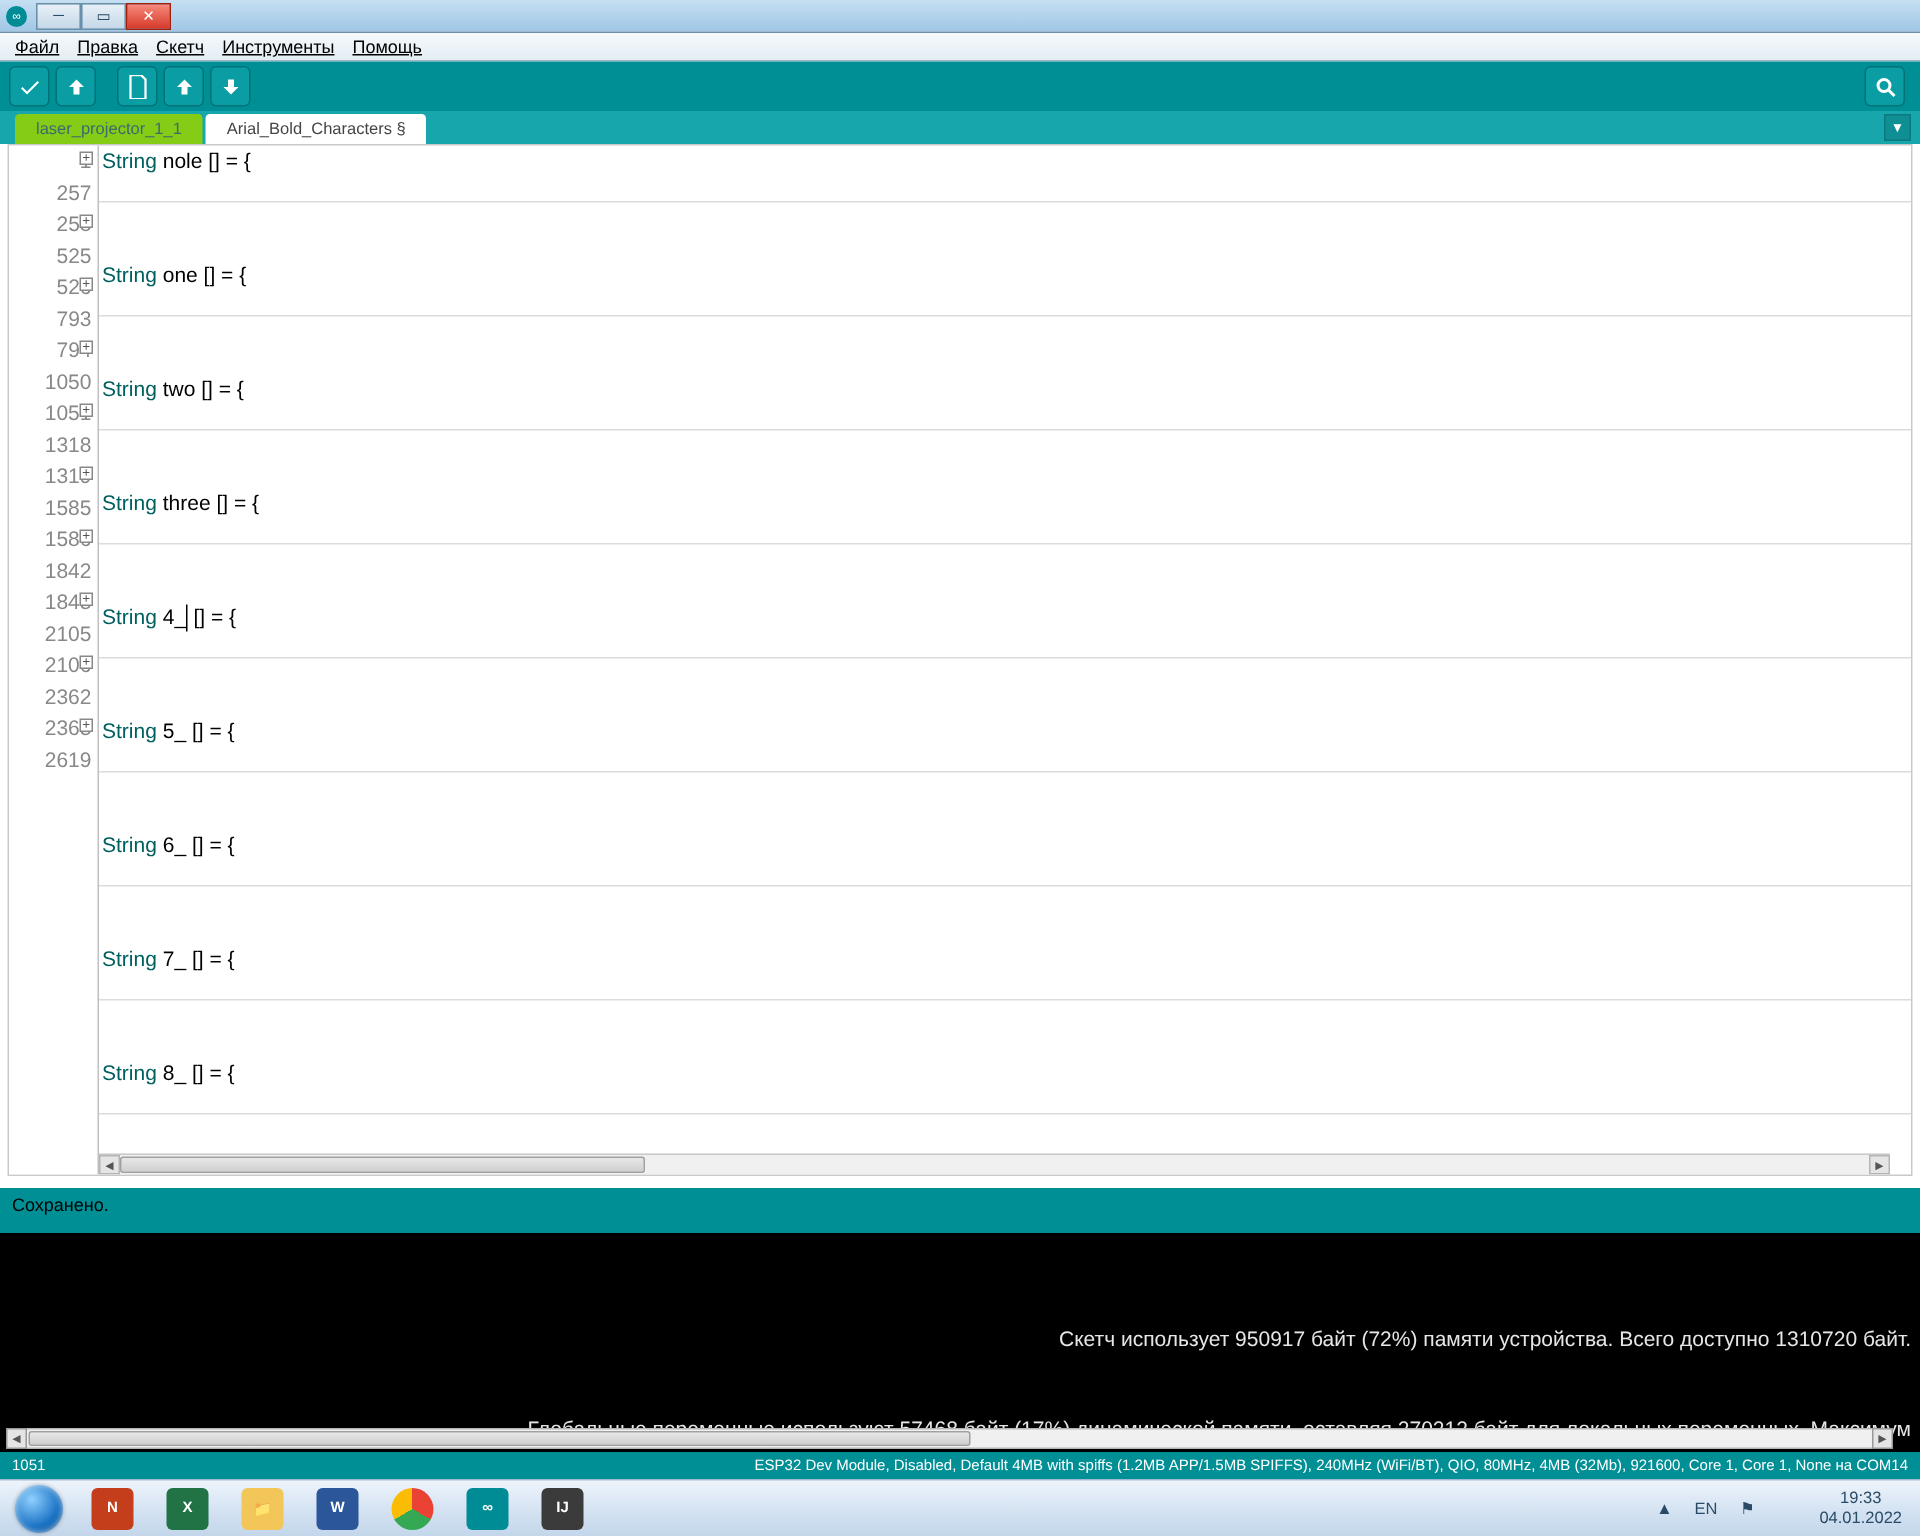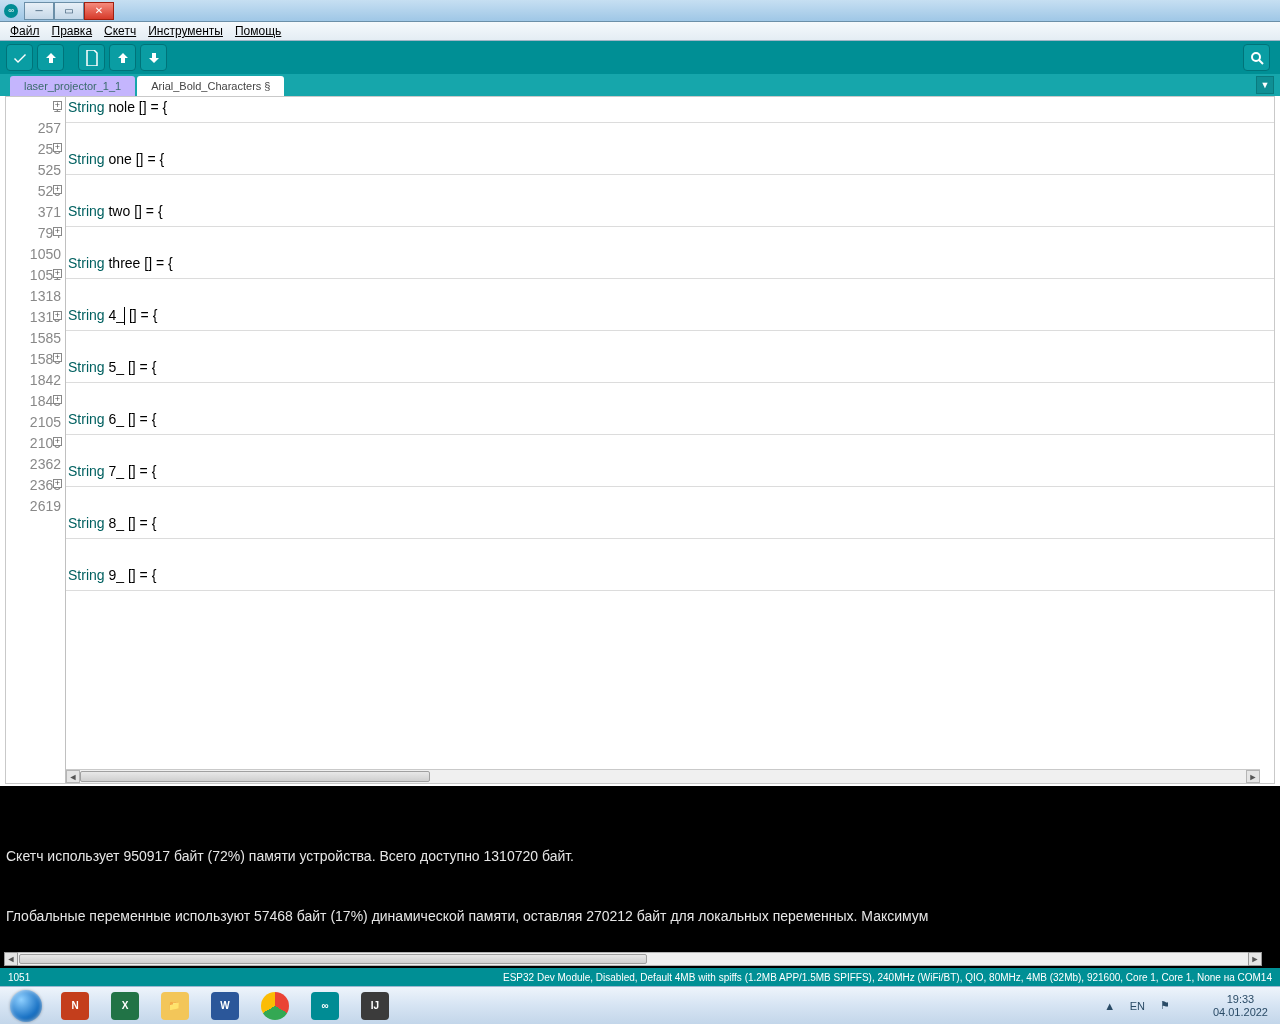--- a/index.html
+++ b/index.html
@@ -19,31 +19,31 @@
 
 
 .toolbar { height: 33px; background: #008f95; display: flex; align-items: center; padding: 0 6px; position: relative; }
 .toolbar .tb-btn { width: 27px; height: 27px; border-radius: 4px; background: #0a9da3; margin-right: 4px; display: flex; align-items: center; justify-content: center; color: #fff; cursor: pointer; border: 1px solid #007379; }
 .toolbar .tb-btn svg { fill: #fff; }
 .toolbar .tb-spacer { width: 10px; }
 .toolbar .tb-right { position: absolute; right: 6px; }
 
 
 .tabbar { height: 22px; background: #16a6ab; display: flex; align-items: flex-end; padding-left: 10px; position: relative; }
-.tab { height: 20px; padding: 0 14px; background: #c4b5fd; color: #3a6b6c; font-size: 11px; border-radius: 3px 3px 0 0; margin-right: 2px; display: flex; align-items: center; cursor: pointer; }
+.tab { height: 20px; padding: 0 14px; background: #84cc16; color: #3a6b6c; font-size: 11px; border-radius: 3px 3px 0 0; margin-right: 2px; display: flex; align-items: center; cursor: pointer; }
 .tab.active { background: #fff; color: #444; }
 .tab-drop { position: absolute; right: 6px; top: 2px; width: 18px; height: 18px; background: #0f8f94; border: 1px solid #0a7a7e; display: flex; align-items: center; justify-content: center; color: #fff; font-size: 9px; cursor: pointer; }
 
 
 .editor-wrap { position: absolute; left: 5px; right: 5px; top: 96px; bottom: 240px; border: 1px solid #c9c9c9; background: #fff; display: flex; overflow: hidden; }
 .gutter { width: 60px; background: #fff; font-family: Consolas, monospace; font-size: 14px; color: #888; text-align: right; padding-right: 4px; border-right: 1px solid #c0c0c0; user-select: none; }
 .gutter .ln { height: 21px; line-height: 21px; position: relative; }
 .gutter .fold { position: absolute; right: -1px; top: 4px; width: 9px; height: 9px; border: 1px solid #888; background: #fff; font-size: 9px; line-height: 7px; text-align: center; cursor: pointer; color: #555; }
 .code { flex: 1; font-family: Consolas, monospace; font-size: 14px; line-height: 21px; color: #000; overflow: hidden; }
-.code .cl { height: 26px; border-bottom: 1px solid #dcdcdc; padding-left: 2px; white-space: pre; position: relative; }
+.code .cl { height: 38px; border-bottom: 1px solid #dcdcdc; padding-left: 2px; white-space: pre; position: relative; }
 .code .cl.nob { border-bottom: none; }
 .kw { color: #006060; }
 .cursor { border-right: 1px solid #000; display: inline-block; height: 18px; vertical-align: middle; }
 .scroll-h { position: absolute; left: 60px; right: 14px; bottom: 0; height: 14px; background: #f0f0f0; border-top: 1px solid #c9c9c9; }
 .scroll-h .track { position: absolute; left: 14px; right: 14px; top: 0; bottom: 0; }
 .scroll-h .thumb { position: absolute; left: 0; width: 30%; top: 1px; bottom: 1px; background: linear-gradient(#e8e8e8,#cfcfcf); border: 1px solid #a0a0a0; border-radius: 2px; cursor: pointer; }
 .scroll-h .arr { position: absolute; top: 0; bottom: 0; width: 14px; display: flex; align-items: center; justify-content: center; font-size: 9px; color: #555; background: #e5e5e5; border: 1px solid #b5b5b5; cursor: pointer; }
 .scroll-h .arr.l { left: 0; } .scroll-h .arr.r { right: 0; }
 
 
@@ -131,21 +131,21 @@
   <div class="tab-drop">▼</div>
 </div>
 
 <div class="editor-wrap">
   <div class="gutter" id="gutter">
       <div class="ln">1<div class="fold">+</div></div>
       <div class="ln">257</div>
       <div class="ln">258<div class="fold">+</div></div>
       <div class="ln">525</div>
       <div class="ln">526<div class="fold">+</div></div>
-      <div class="ln">371</div>
+      <div class="ln">793</div>
       <div class="ln">794<div class="fold">+</div></div>
       <div class="ln">1050</div>
       <div class="ln">1051<div class="fold">+</div></div>
       <div class="ln">1318</div>
       <div class="ln">1319<div class="fold">+</div></div>
       <div class="ln">1585</div>
       <div class="ln">1586<div class="fold">+</div></div>
       <div class="ln">1842</div>
       <div class="ln">1843<div class="fold">+</div></div>
       <div class="ln">2105</div>
@@ -199,21 +199,21 @@
   </div>
 </div>
 
 <div class="arduino-status" style="bottom:38px; height:18px; transform: translateY(0); position:absolute;">
   <div class="left">1051</div>
   <div class="right">ESP32 Dev Module, Disabled, Default 4MB with spiffs (1.2MB APP/1.5MB SPIFFS), 240MHz (WiFi/BT), QIO, 80MHz, 4MB (32Mb), 921600, Core 1, Core 1, None на COM14</div>
 </div>
 
 <style>
 .arduino-status { bottom: 38px; top: auto; }
-.console { bottom: 56px; height: 182px; }
+.console { bottom: 56px; height: 146px; text-align: right; }
 .status-strip { bottom: 202px; }
 </style>
 
 <div class="taskbar">
   <div class="start-btn">
       <div class="start-orb"></div>
     </div>
   <div class="tb-app">
       <div class="ico" style="background:#c43e1c">N</div>
     </div>

